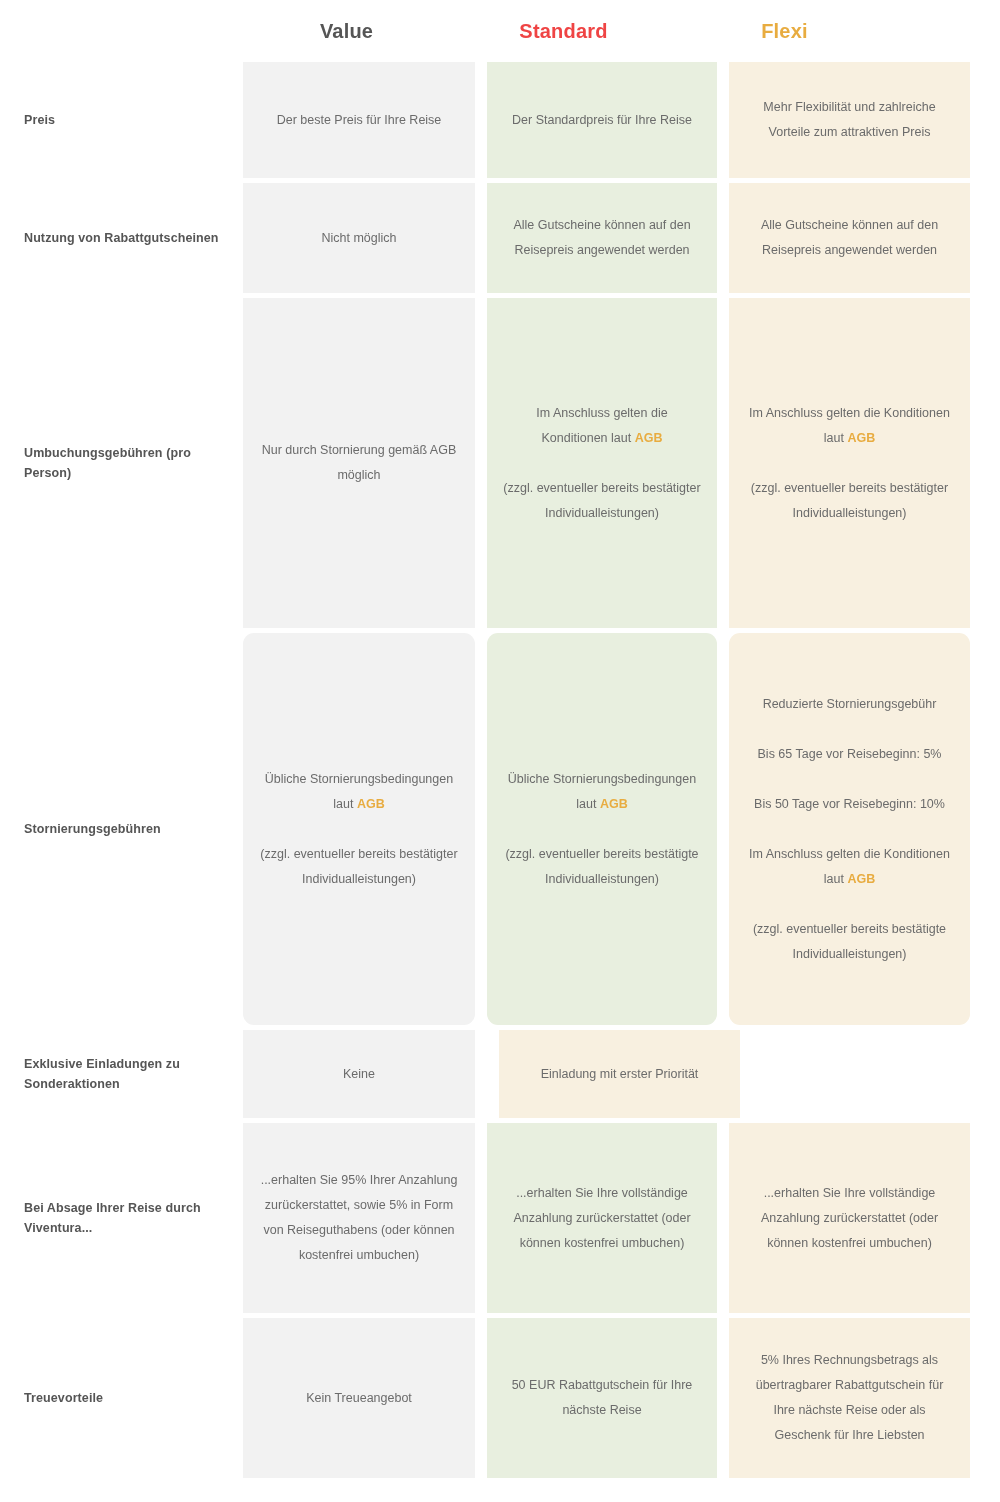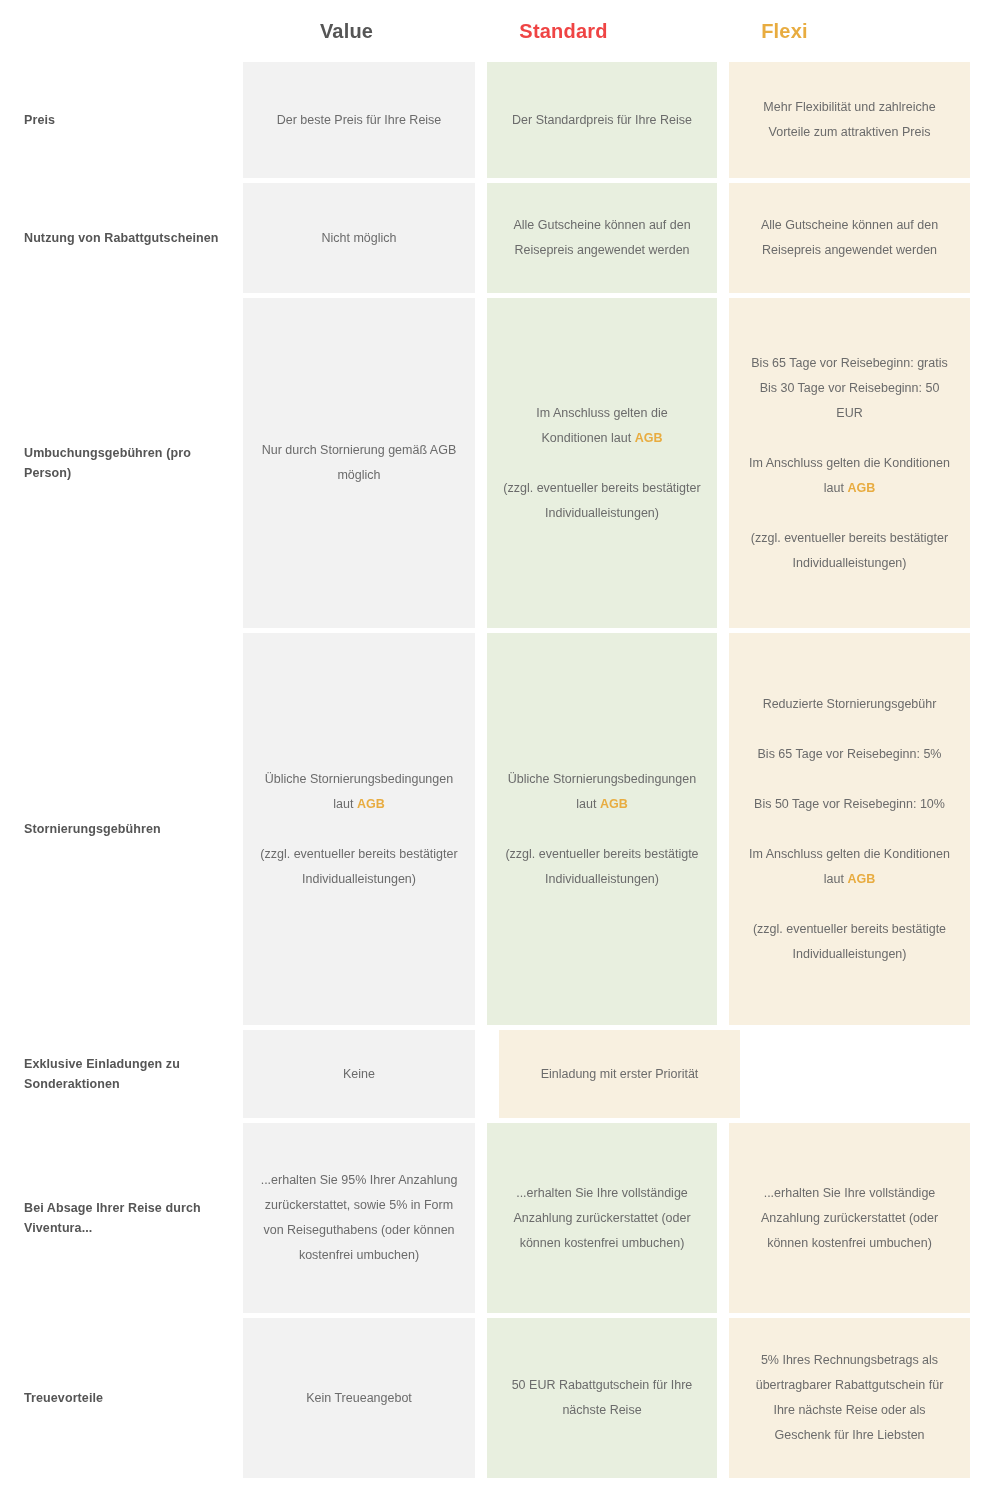--- a/index.html
+++ b/index.html
@@ -80,21 +80,21 @@
 
   .para { margin: 0; }
   .para + .para { margin-top: 25px; }
 
   .agb { color: #E8AC40; font-weight: bold; }
 
   
   .r0 .cell { min-height: 116px; }
   .r1 .cell { min-height: 110px; }
   .r2 .cell { min-height: 330px; }
-  .r3 .cell { min-height: 392px; }
+  .r3 .cell { min-height: 392px; border-radius: 11px; }
   .r4 .cell { min-height: 88px; }
   .r5 .cell { min-height: 190px; }
   .r6 .cell { min-height: 160px; }
 </style>
 </head>
 <body>
 
 <div class="table-wrap">
 
   <div class="header-row">
@@ -142,21 +142,20 @@
     <div class="cell value">
       <p class="para">Nur durch Stornierung gemäß AGB möglich</p>
     </div>
     <div class="gap"></div>
     <div class="cell standard">
       <p class="para"><span>Im Anschluss gelten die Konditionen laut </span><span class="agb">AGB</span></p>
       <p class="para">(zzgl. eventueller bereits bestätigter Individualleistungen)</p>
     </div>
     <div class="gap"></div>
     <div class="cell flexi">
-      <p class="para">Bis 65 Tage vor Reisebeginn: gratis Bis 30 Tage vor Reisebeginn: 50 EUR</p>
       <p class="para"><span>Im Anschluss gelten die Konditionen laut </span><span class="agb">AGB</span></p>
       <p class="para">(zzgl. eventueller bereits bestätigter Individualleistungen)</p>
     </div>
     <div class="tail"></div>
   </div>
 
   <div class="row r3">
     <div class="row-label">Stornierungsgebühren</div>
     <div class="cell value">
       <p class="para"><span>Übliche Stornierungsbedingungen laut </span><span class="agb">AGB</span></p>

